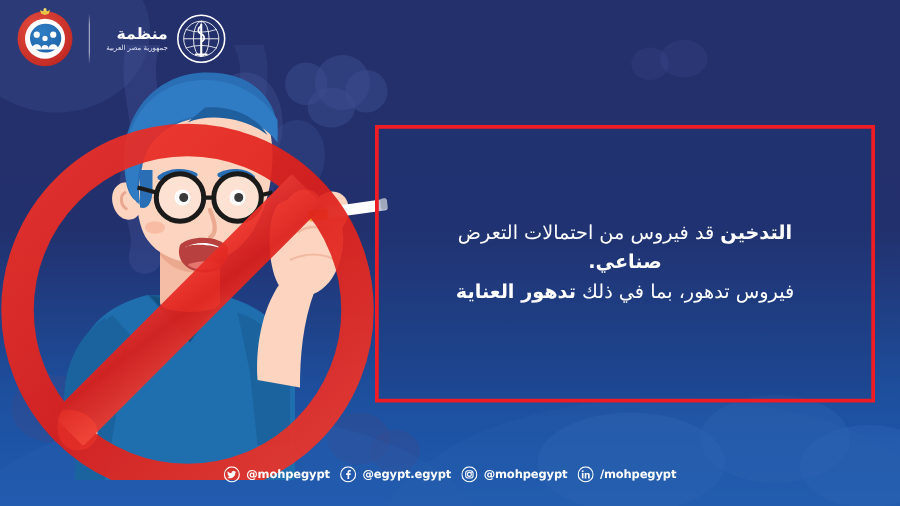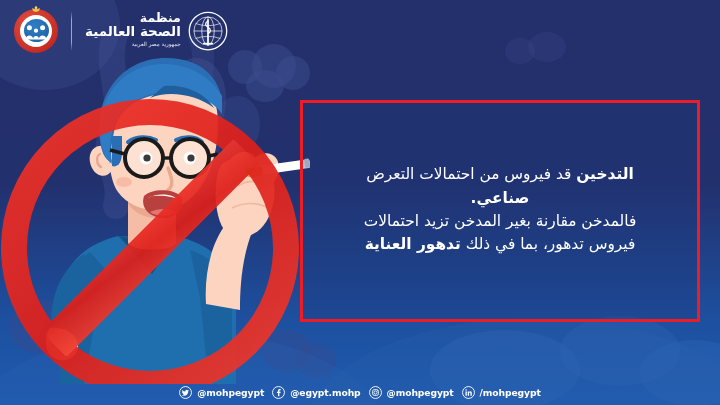--- a/index.html
+++ b/index.html
@@ -45,21 +45,21 @@
   }
   .moh-band {
     position:absolute; left:50%; bottom:2px; transform:translateX(-50%);
     width:30px; height:8px; overflow:hidden;
   }
   .divider {
     width:1px; height:40px; margin:0 13px 0 13px;
     background:linear-gradient(180deg,rgba(255,255,255,0) 0%,rgba(255,255,255,.55) 22%,rgba(255,255,255,.55) 78%,rgba(255,255,255,0) 100%);
     flex:0 0 auto;
   }
-  .who-block { display:flex; align-items:flex-start; gap:7px; }
+  .who-block { display:flex; align-items:center; gap:7px; }
   .who-text { text-align:right; direction:rtl; }
   .who-title-1, .who-title-2 {
     color:#ffffff; font-weight:bold; line-height:1.05;
     font-family:"DejaVu Sans", sans-serif; letter-spacing:.2px;
   }
   .who-title-1 { font-size:12.5px; }
   .who-title-2 { font-size:13.5px; }
   .who-sub { color:#e3e7f3; font-size:5.6px; margin-top:2.5px; letter-spacing:.2px; }
   .who-emblem { width:40px; height:40px; flex:0 0 auto; }
   
@@ -75,21 +75,21 @@
     padding:4px 14px 6px 14px; width:100%;
     font-family:"DejaVu Sans", sans-serif;
     font-size:15.4px; line-height:1.52; letter-spacing:-.1px;
   }
   .msg b { font-weight:bold; }
   .msg .ln { display:block; white-space:nowrap; }
   .msg .small { font-size:15.4px; }
   
   .footer {
     position:absolute; left:0; bottom:6px; width:100%; height:26px;
-    display:flex; align-items:flex-end; justify-content:center; gap:8px; z-index:8;
+    display:flex; align-items:flex-start; justify-content:center; gap:8px; z-index:8;
   }
   .social { display:flex; align-items:center; gap:5px; }
   .social .sicon { width:13px; height:13px; flex:0 0 auto; }
   .social .handle {
     color:#ffffff; font-size:9.2px; font-weight:bold;
     font-family:"DejaVu Sans", sans-serif; letter-spacing:-.1px;
   }
 </style>
 </head>
 <body>
@@ -142,21 +142,20 @@
           <text x="15" y="5.4" font-size="3" fill="#ffe9c9" text-anchor="middle" font-family="DejaVu Sans, sans-serif">وزارة الصحة</text>
         </svg>
       </div>
     </div>
 
     <div class="divider"></div>
 
     <div class="who-block">
       <div class="who-text">
         <div class="who-title-1">منظمة</div>
-        <div class="who-title-2">الصحة العالمية</div>
         <div class="who-sub">جمهورية مصر العربية</div>
       </div>
       <svg class="who-emblem" viewBox="0 0 64 64">
         <circle cx="32" cy="32" r="30" fill="none" stroke="#ffffff" stroke-width="2"></circle>
         <circle cx="32" cy="32" r="22.5" fill="none" stroke="#ffffff" stroke-width="1.1"></circle>
         <ellipse cx="32" cy="32" rx="10" ry="22.5" fill="none" stroke="#ffffff" stroke-width="1.1"></ellipse>
         <line x1="9.5" y1="32" x2="54.5" y2="32" stroke="#ffffff" stroke-width="1.1"></line>
         <path d="M12 20 Q32 27 52 20" fill="none" stroke="#ffffff" stroke-width="1"></path>
         <path d="M12 44 Q32 37 52 44" fill="none" stroke="#ffffff" stroke-width="1"></path>
         <line x1="32" y1="9.5" x2="32" y2="54.5" stroke="#ffffff" stroke-width="1"></line>
@@ -264,21 +263,20 @@
   </svg>
 
   <div class="textbox">
     <div class="msg">
       <span class="ln">
         <b>التدخين</b><span> قد فيروس من احتمالات التعرض</span>
       </span>
       <span class="ln">
         <b>صناعي.</b>
       </span>
-      <span class="ln small">فالمدخن مقارنة بغير المدخن تزيد احتمالات</span>
       <span class="ln">
         <span>فيروس تدهور، بما في ذلك </span><b>تدهور العناية</b>
       </span>
     </div>
   </div>
 
   <div class="footer">
 
     <div class="social">
       <svg class="sicon" viewBox="0 0 24 24">
@@ -286,21 +284,21 @@
         <path d="M18.4 8.2c-.5.22-1.03.37-1.59.44.57-.34 1.01-.89 1.22-1.54-.54.32-1.13.55-1.76.67a2.77 2.77 0 0 0-4.72 2.53 7.86 7.86 0 0 1-5.7-2.9 2.77 2.77 0 0 0 .86 3.7c-.45-.01-.88-.14-1.25-.35v.04c0 1.34.95 2.46 2.22 2.72-.41.11-.85.13-1.26.05a2.78 2.78 0 0 0 2.59 1.92 5.57 5.57 0 0 1-4.1 1.15 7.85 7.85 0 0 0 4.25 1.25c5.1 0 7.9-4.23 7.9-7.9l-.01-.36c.54-.39 1.01-.88 1.38-1.44z" fill="#ffffff"></path>
       </svg>
       <span class="handle">@mohpegypt</span>
     </div>
 
     <div class="social">
       <svg class="sicon" viewBox="0 0 24 24">
         <circle cx="12" cy="12" r="11" fill="none" stroke="#ffffff" stroke-width="1.7"></circle>
         <path d="M13.6 19v-6.1h2.05l.31-2.38H13.6V8.99c0-.69.19-1.16 1.18-1.16h1.26V5.7c-.22-.03-.97-.09-1.84-.09-1.82 0-3.07 1.11-3.07 3.16v1.75H9.07v2.38h2.06V19z" fill="#ffffff"></path>
       </svg>
-      <span class="handle">@egypt.mohp</span>
+      <span class="handle">@egypt.egypt</span>
     </div>
 
     <div class="social">
       <svg class="sicon" viewBox="0 0 24 24">
         <circle cx="12" cy="12" r="11" fill="none" stroke="#ffffff" stroke-width="1.7"></circle>
         <rect x="6.6" y="6.6" width="10.8" height="10.8" rx="3.3" fill="none" stroke="#ffffff" stroke-width="1.6"></rect>
         <circle cx="12" cy="12" r="2.9" fill="none" stroke="#ffffff" stroke-width="1.6"></circle>
         <circle cx="15.4" cy="8.7" r="1" fill="#ffffff"></circle>
       </svg>
       <span class="handle">@mohpegypt</span>

